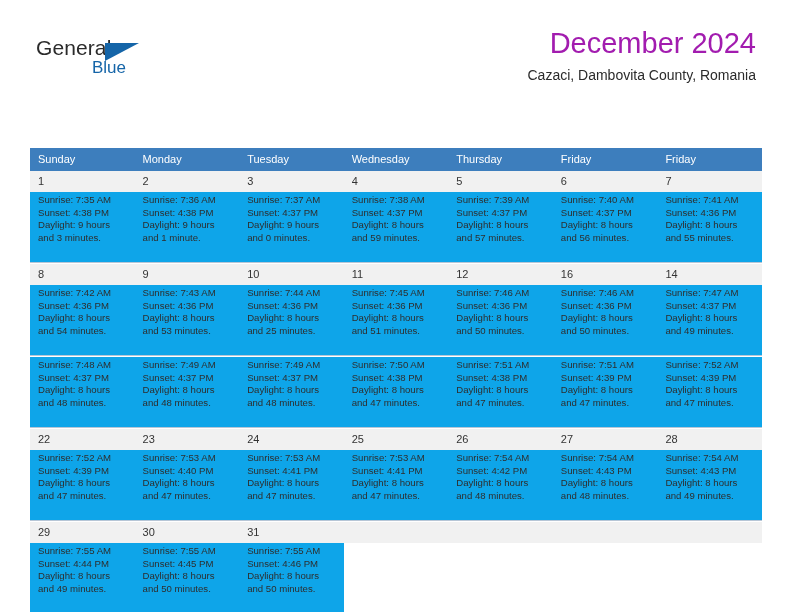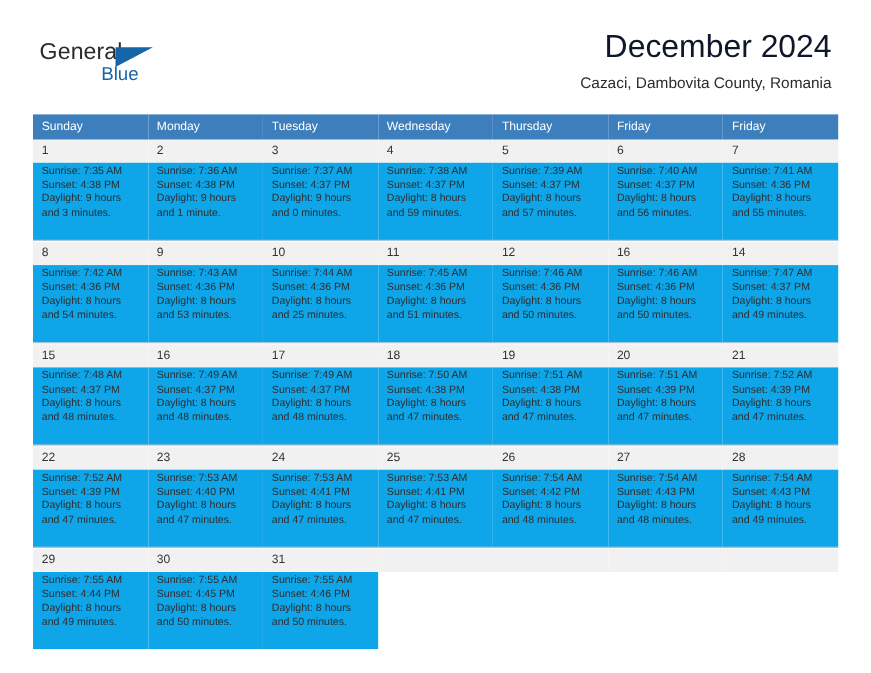--- a/index.html
+++ b/index.html
@@ -63,21 +63,21 @@
     font-family: "Liberation Sans", sans-serif;
   }
   .title-block {
     position: absolute;
     right: 36px;
     top: 26px;
     text-align: right;
   }
   .month-title {
     font-size: 29px;
-    color: #0f172a;
+    color: #a21caf;
     line-height: 34px;
     white-space: nowrap;
   }
   .location {
     margin-top: 7px;
     font-size: 14px;
     color: #2b2b2b;
     line-height: 16px;
     white-space: nowrap;
   }
@@ -86,20 +86,21 @@
   .calendar {
     position: absolute;
     left: 30px;
     top: 104px;
     width: 732px;
   }
   .cal-table {
     width: 732px;
     border-collapse: collapse;
     table-layout: fixed;
+    margin-top: 44px;
   }
   .cal-table th {
     background: #3d7ebd;
     color: #ffffff;
     font-size: 11px;
     font-weight: normal;
     text-align: left;
     padding: 5px 0 6px 8px;
     height: 11px;
     line-height: 12px;
@@ -283,29 +284,20 @@
             <div>Sunset: 4:37 PM</div>
             <div>Daylight: 8 hours</div>
             <div>and 49 minutes.</div>
           </td>
         </tr>
 
         <tr class="week-sep">
           <td colspan="7"></td>
         </tr>
 
-        <tr class="daynum-row">
-          <td>15</td>
-          <td>16</td>
-          <td>17</td>
-          <td>18</td>
-          <td>19</td>
-          <td>20</td>
-          <td>21</td>
-        </tr>
         <tr class="info-row">
           <td>
             <div>Sunrise: 7:48 AM</div>
             <div>Sunset: 4:37 PM</div>
             <div>Daylight: 8 hours</div>
             <div>and 48 minutes.</div>
           </td>
           <td>
             <div>Sunrise: 7:49 AM</div>
             <div>Sunset: 4:37 PM</div>

